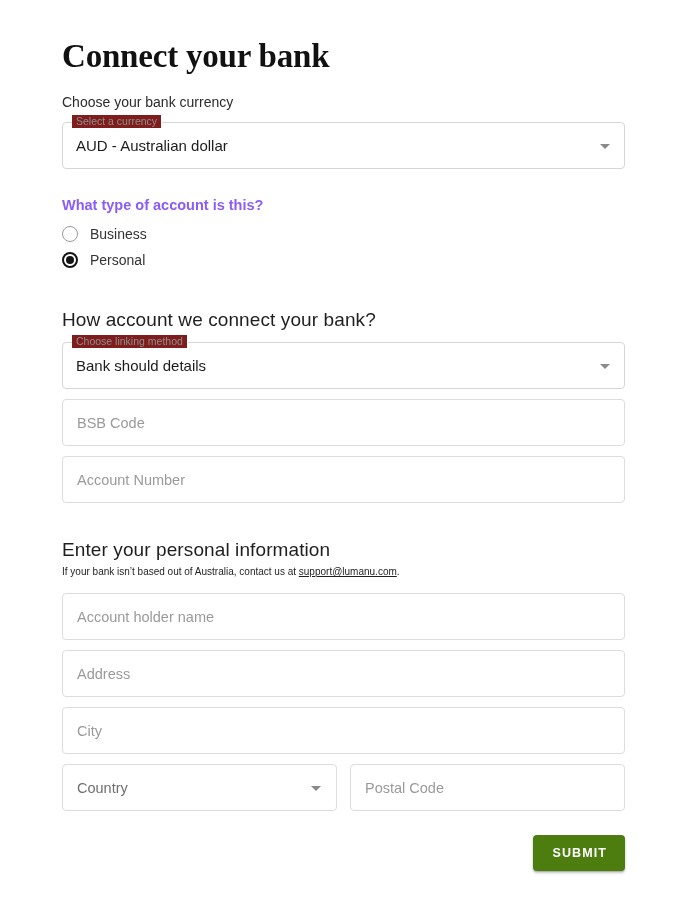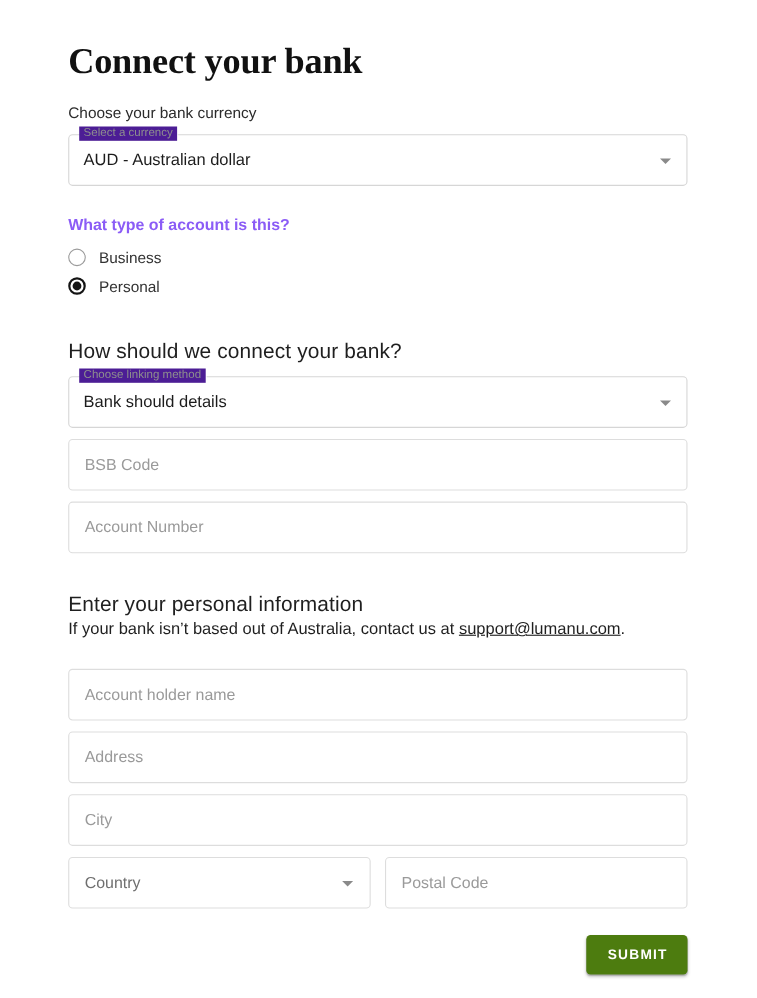--- a/index.html
+++ b/index.html
@@ -65,24 +65,24 @@
     font-weight: normal;
     color: #1f1f1f;
     margin-top: 36px;
     margin-bottom: 11px;
     letter-spacing: 0.1px;
   }
 
   .section-head-lg.tight { margin-bottom: 2px; }
 
   .section-sub {
-    font-size: 15px;
+    font-size: 10px;
     line-height: 18px;
     color: #1f1f1f;
-    margin-bottom: 27px;
+    margin-bottom: 12px;
   }
   .section-sub a {
     color: #1f1f1f;
     text-decoration: underline;
   }
 
   
   .mui-select {
     position: relative;
     width: 100%;
@@ -103,21 +103,21 @@
     top: -1px;
     left: -1px;
     height: 1px;
     background: #ffffff;
   }
   .mui-select .float-label {
     position: absolute;
     top: -7px;
     left: 10px;
     padding: 0 4px;
-    background: #4c1d95;
+    background: #7f1d1d;
     font-size: 10.5px;
     line-height: 13px;
     color: #8e8e8e;
     z-index: 2;
     white-space: nowrap;
   }
   .mui-select .select-value {
     position: absolute;
     left: 14px;
     top: 0;
@@ -256,21 +256,21 @@
       <div class="radio-row">
         <span class="radio"></span>
         <span class="radio-label">Business</span>
       </div>
       <div class="radio-row">
         <span class="radio checked"></span>
         <span class="radio-label">Personal</span>
       </div>
     </div>
 
-    <div class="section-head-lg">How should we connect your bank?</div>
+    <div class="section-head-lg">How account we connect your bank?</div>
 
     <div class="mui-select">
       <div class="notch-border" style="--notch-left: 10px;">
           <span style="position: absolute; top: -1px; left: 10px; width: 115px; height: 2px; background: rgb(255, 255, 255);"></span>
         </div>
       <span class="float-label">Choose linking method</span>
       <span class="select-value">Bank should details</span>
       <span class="arrow"></span>
     </div>
 

